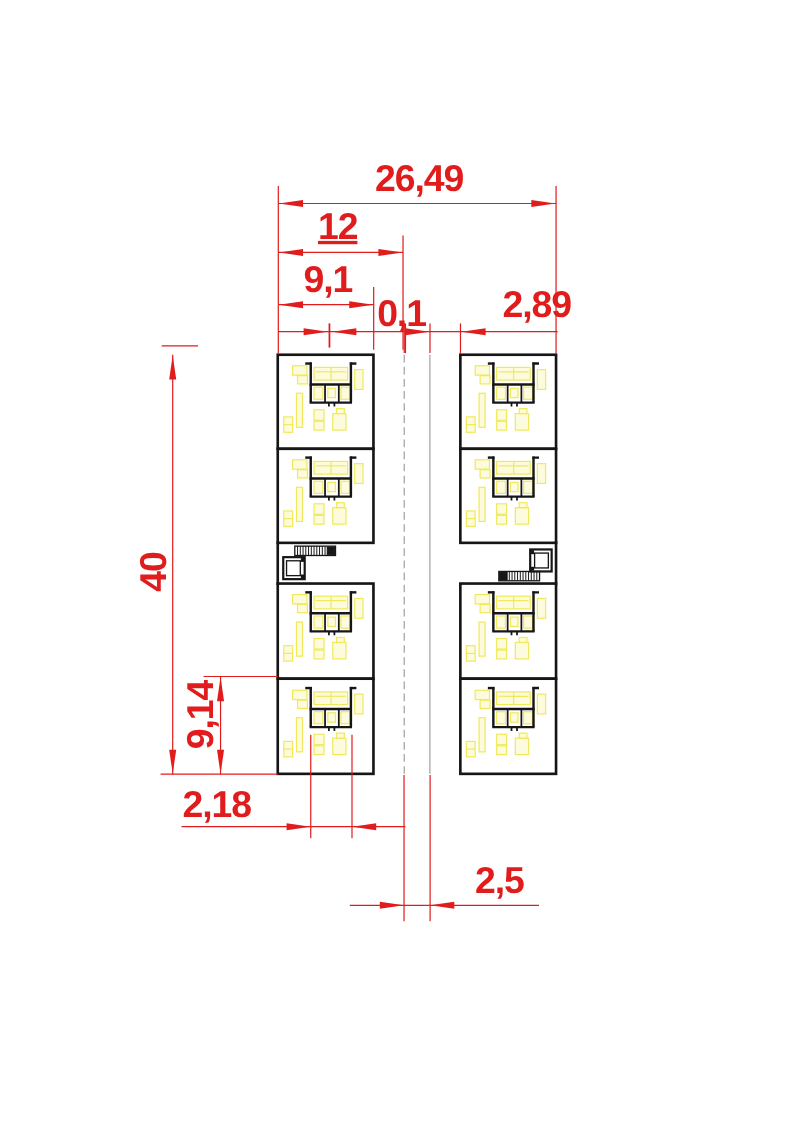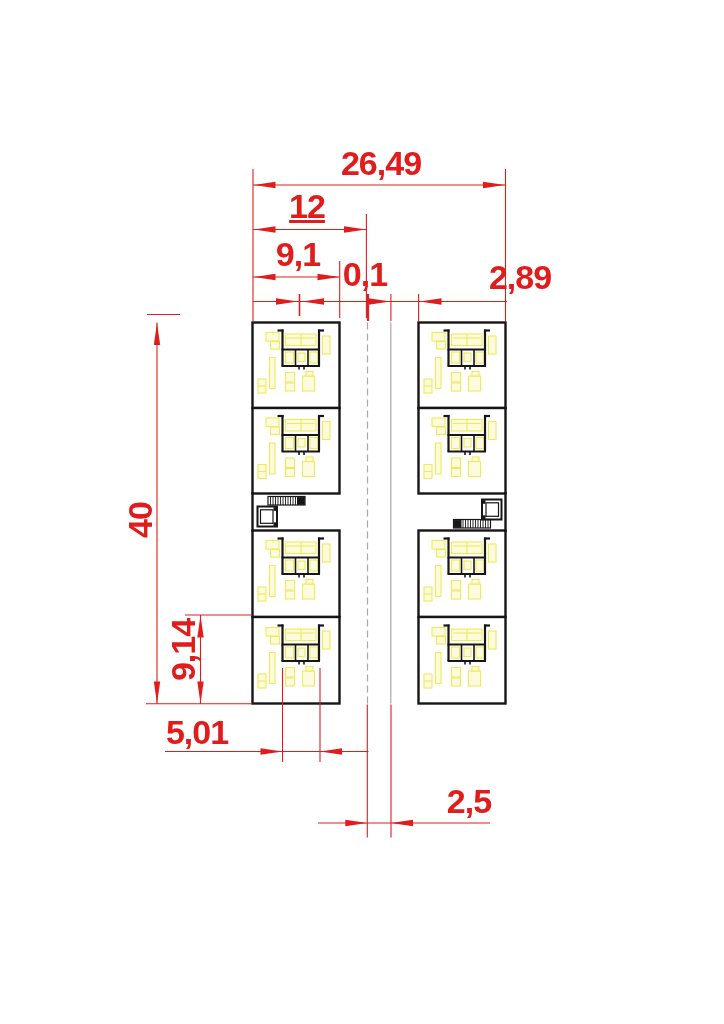--- a/index.html
+++ b/index.html
@@ -201,20 +201,20 @@
     <polygon points="320,751.5 342,748.3 342,754.7"></polygon>
 
     <polygon points="367.3,823 345.3,819.8 345.3,826.2"></polygon>
     <polygon points="391,823 413,819.8 413,826.2"></polygon>
   </g>
 </svg>
 
 <div class="dim-label" style="left:381px;top:163px;">26,49</div>
 <div class="dim-label" style="left:307px;top:206px;text-decoration:underline;">12</div>
 <div class="dim-label" style="left:298px;top:254px;text-align:center;">9,1</div>
-<div class="dim-label" style="left:365px;top:274px;">0,1</div>
-<div class="dim-label" style="left:520px;top:277px;">2,89</div>
+<div class="dim-label" style="left:365px;top:285px;">0,1</div>
+<div class="dim-label" style="left:488px;top:277px;">2,89</div>
 <div class="dim-label vert" style="left:140px;top:520px;">40</div>
 <div class="dim-label vert" style="left:183px;top:650px;">9,14</div>
-<div class="dim-label" style="left:197px;top:732px;">5,01</div>
-<div class="dim-label" style="left:469px;top:801px;">2,5</div>
+<div class="dim-label" style="left:197px;top:732px;">2,18</div>
+<div class="dim-label" style="left:454px;top:801px;">2,5</div>
 
 </div>
 
 </body></html>

